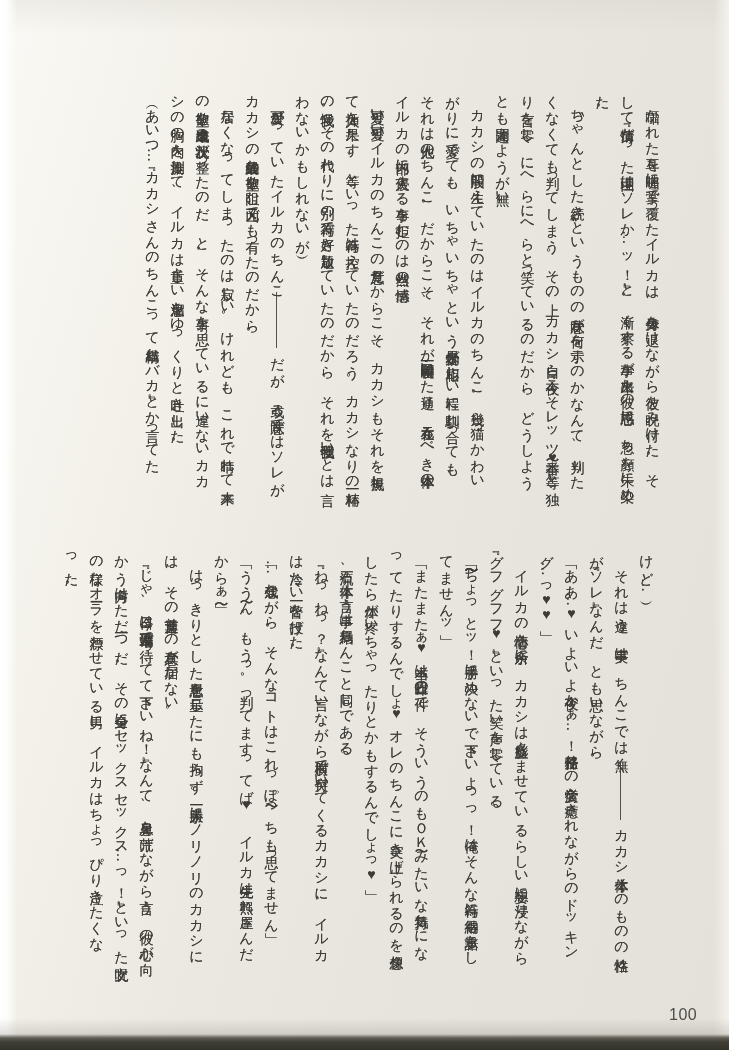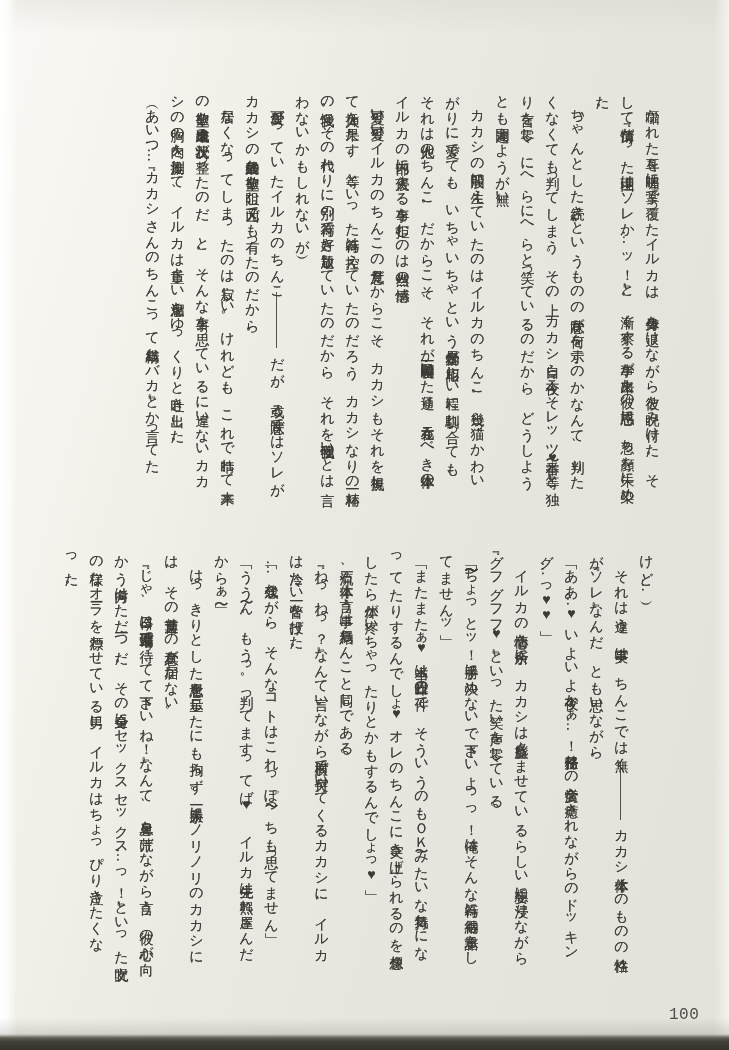--- a/index.html
+++ b/index.html
@@ -42,21 +42,21 @@
     color:#3c3b37;
     text-shadow:0 0 0.6px rgba(70,68,62,0.75);
     letter-spacing:0;
   }
   .block-top{top:86px;right:64px;height:409px;}
   .block-bottom{top:546px;right:70px;height:412px;}
   .vtext p{margin:0;padding:0;text-indent:1em;}
   .vtext p.no-indent{text-indent:0;}
   .page-number{
     position:absolute;left:669px;top:1006px;
-    font-family:Liberation Mono, monospace;
+    font-family:Liberation Sans, sans-serif;
     font-size:16px;letter-spacing:0.5px;color:#4c4c4a;
   }
 </style>
 </head>
 <body>
 
 <div class="page">
 
   <div class="vtext block-top">
     <p>囁かれた耳を咄嗟に掌で覆ったイルカは、身体を退けながら彼を睨み付けた。そして『薄情だった理由はソレか…ッ！』と。漸く察する事が出来た彼の思惑に、忽ち顔を朱に染めた。</p>

